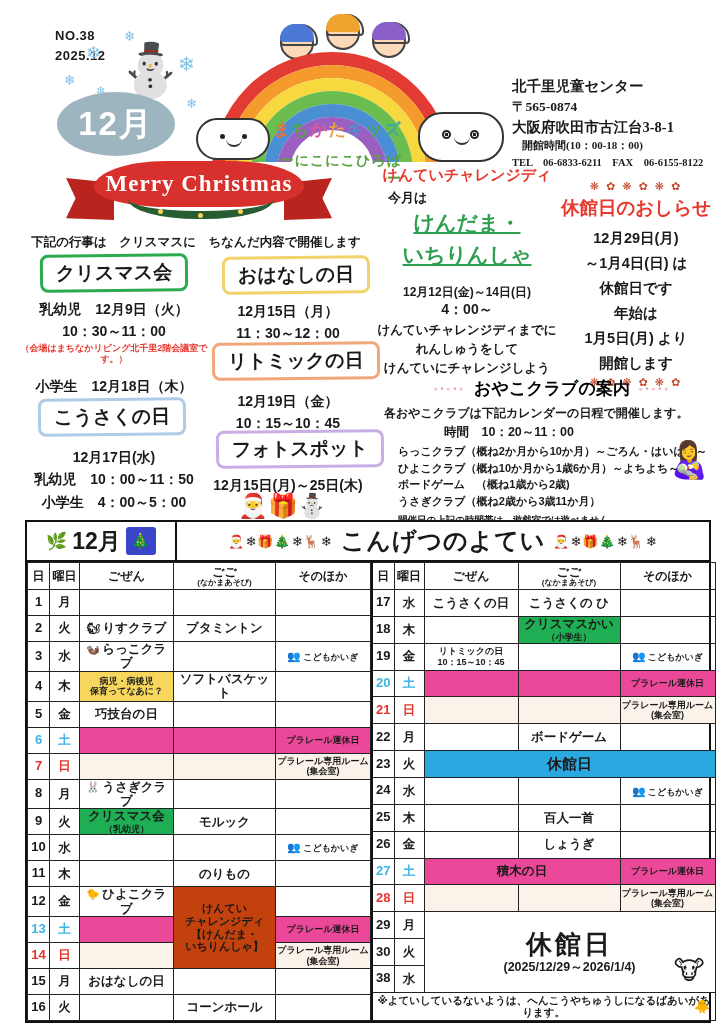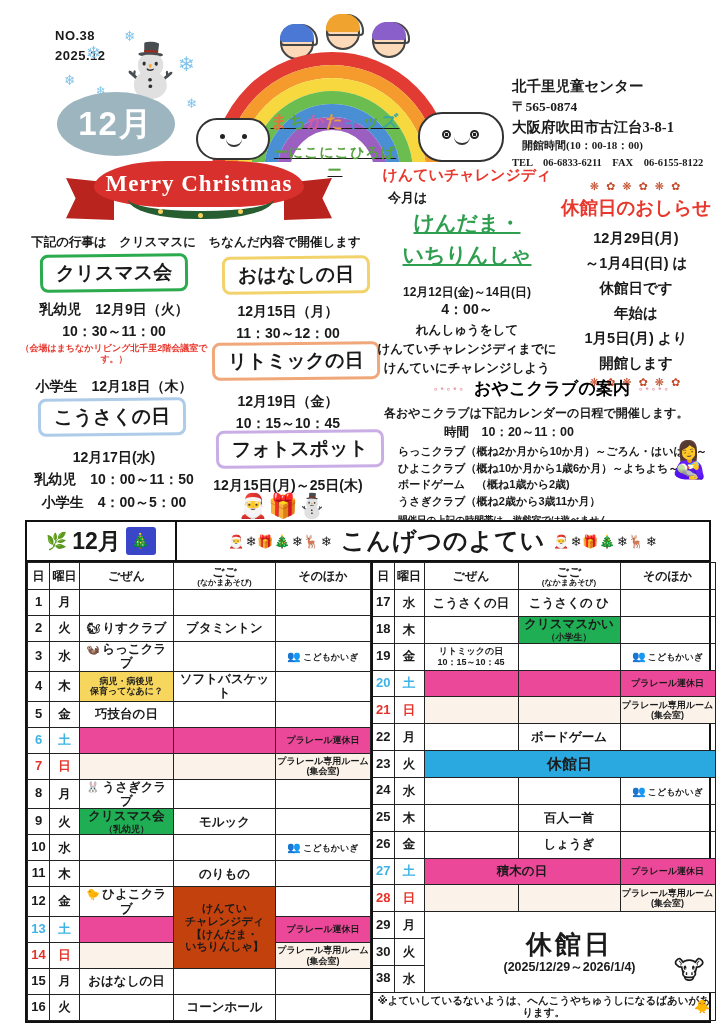--- a/index.html
+++ b/index.html
@@ -13,21 +13,21 @@
   .month-badge { position:absolute; left:57px; top:92px; width:118px; height:64px; background:#9db5bf; border-radius:50%; display:flex; align-items:center; justify-content:center; color:#fff; font-size:33px; letter-spacing:2px; }
 
   .rainbow { position:absolute; left:212px; top:52px; width:240px; height:110px; overflow:hidden; }
   .arc { position:absolute; border-radius:50%; }
   .kid { position:absolute; width:34px; height:34px; background:#fcd9b8; border:2px solid #444; border-radius:50%; }
   .kid::before { content:""; position:absolute; left:-2px; top:-4px; width:34px; height:18px; border-radius:17px 17px 4px 4px; border:2px solid #444; }
   .cloud { position:absolute; background:#fff; border:2.5px solid #333; border-radius:24px; }
   .eye { position:absolute; width:5px; height:5px; background:#222; border-radius:50%; }
   .eye.big { width:9px; height:9px; border:2px solid #222; background:radial-gradient(circle,#222 40%,#fff 41%); }
   .mouth { position:absolute; width:16px; height:9px; border-bottom:2.5px solid #333; border-radius:0 0 10px 10px; }
-  .logo { position:absolute; left:268px; top:110px; width:134px; text-align:center;text-decoration:underline; }
+  .logo { position:absolute; left:268px; top:118px; width:134px; text-align:right; }
   .logo-title { font-size:17px; letter-spacing:1px; }
   .logo-sub { font-size:14px; color:#57a33e; letter-spacing:1px; margin-top:11px; }
 
   .address { position:absolute; left:512px; top:76px; line-height:1.45;font-family:Liberation Serif, serif; }
   .addr-name { font-size:14.5px; }
   .addr-postal { font-size:13.5px; }
   .addr-street { font-size:14.5px; }
   .addr-hours { font-size:11px; padding-left:10px; }
   .addr-tel { font-size:10.5px; margin-top:1px; }
 
@@ -222,22 +222,22 @@
   <div style="position:absolute;left:238px;top:492px;font-size:24px">🎅🎁⛄</div>
 
   <div class="kentei">
     <div class="kentei-title">けんていチャレンジディ</div>
     <div class="kentei-intro">今月は</div>
     <div class="kentei-sub">けんだま・</div>
     <div class="kentei-sub">いちりんしゃ</div>
     <div class="kentei-date">12月12日(金)～14日(日)</div>
     <div class="kentei-time">4：00～</div>
     <div class="kentei-note">
+      <div>けんていチャレンジディまでに</div>
       <div>れんしゅうをして</div>
-      <div>けんていチャレンジディまでに</div>
       <div>けんていにチャレンジしよう</div>
     </div>
   </div>
 
   <div class="closure">
     <div class="orn">❋ ✿ ❋ ✿ ❋ ✿</div>
     <div class="closure-title">休館日のおしらせ</div>
     <div class="closure-lines">
       <div>12月29日(月)</div>
       <div>～1月4日(日) は</div>

